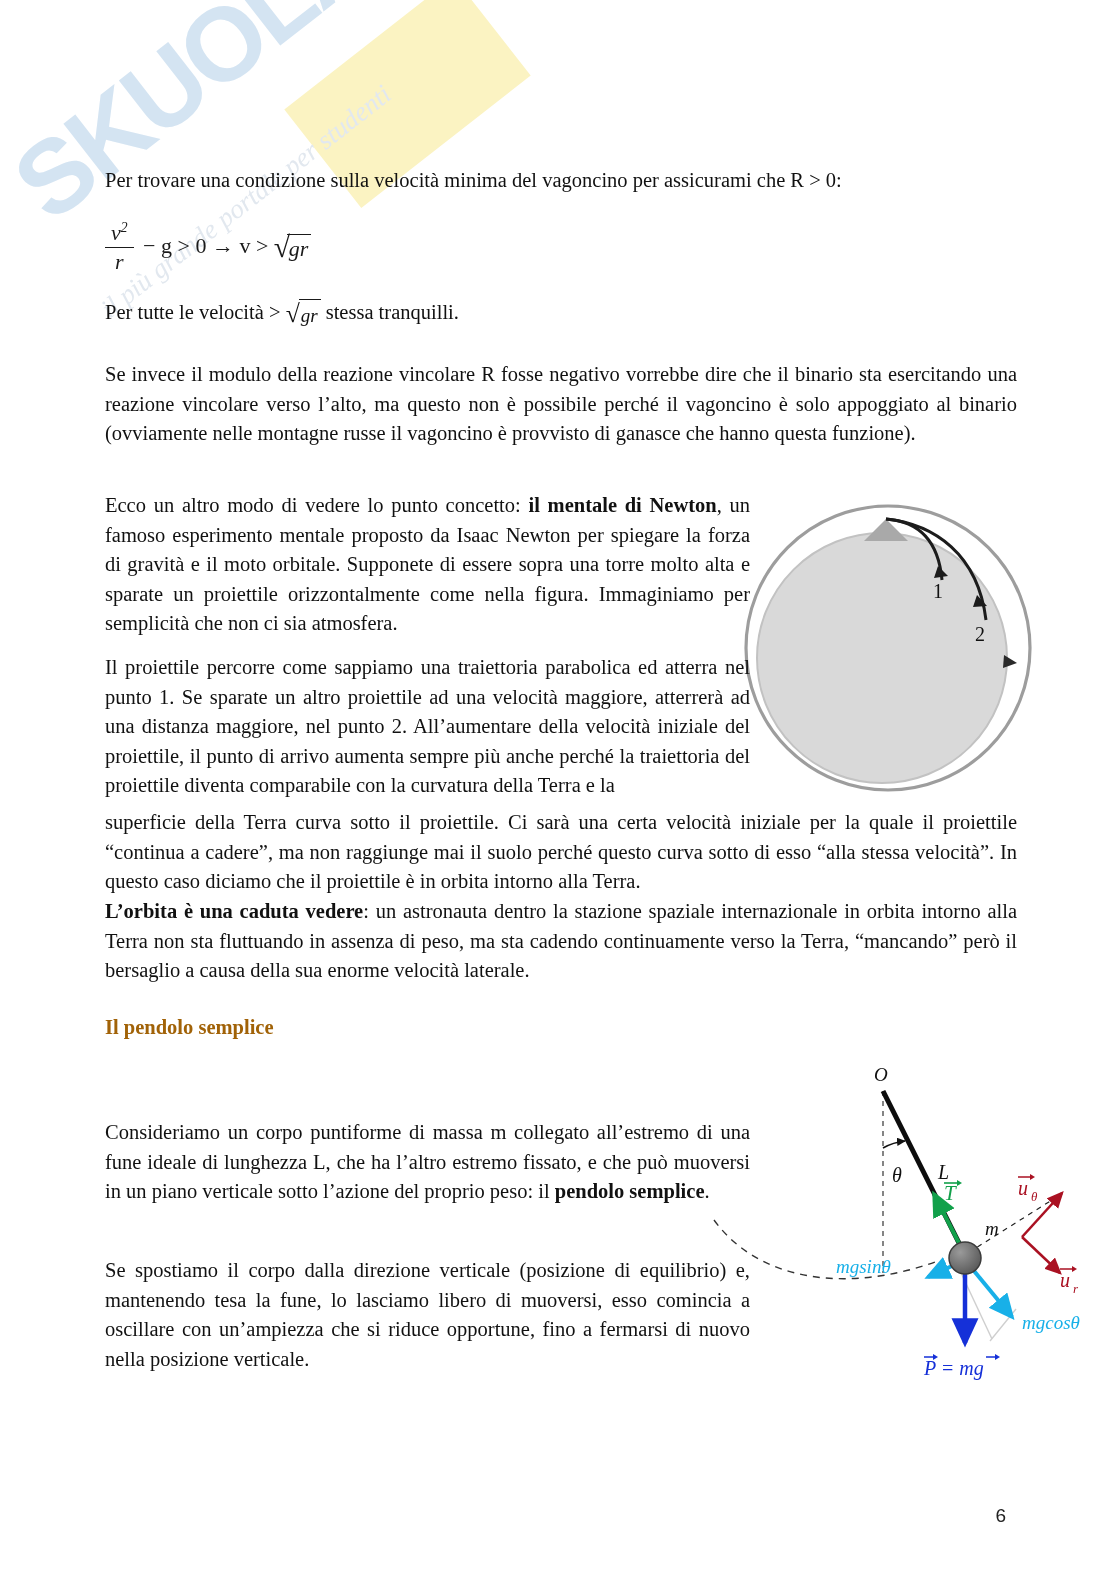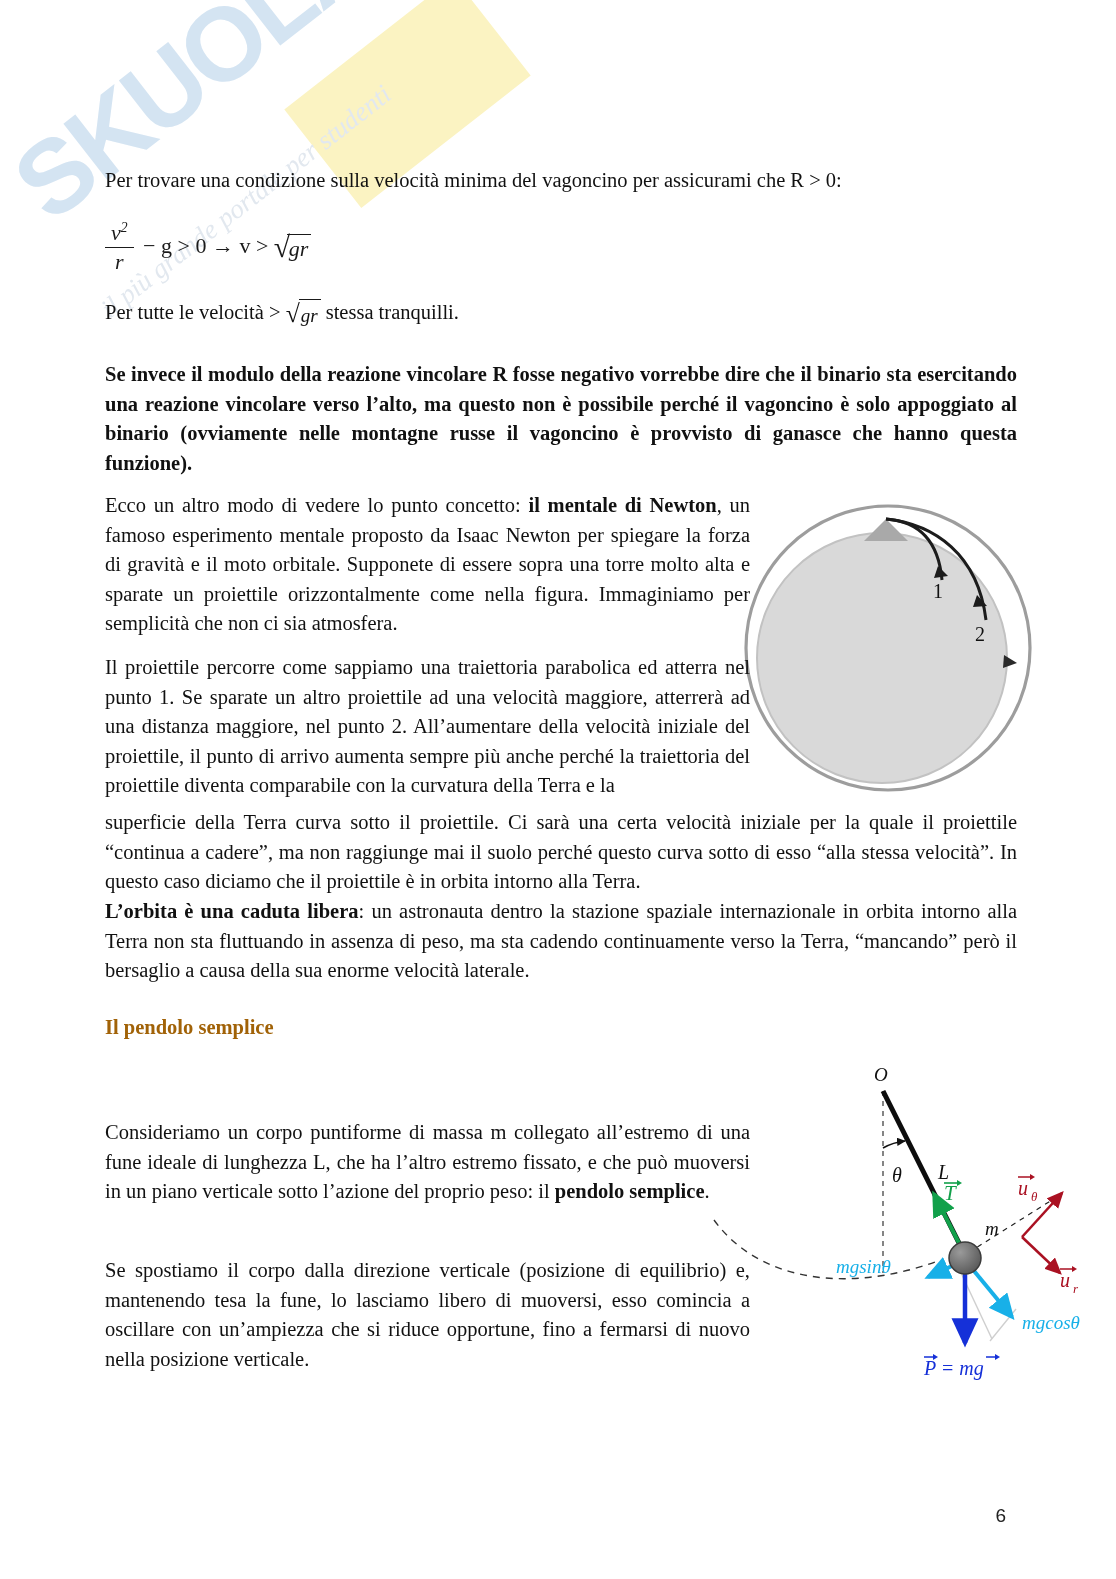--- a/index.html
+++ b/index.html
@@ -199,33 +199,33 @@
 
     <div class="para full left" style="top:290px;">
       <span>Per tutte le velocità &gt;</span>
       <span class="sqrt inline">
         <span class="rad">√</span>
         <span class="body">gr</span>
       </span>
       <span>stessa tranquilli.</span>
     </div>
 
-    <div class="para full" style="top:352px;font-weight:bold;">Se invece il modulo della reazione vincolare R fosse negativo vorrebbe dire che il binario sta esercitando una reazione vincolare verso l’alto, ma questo non è possibile perché il vagoncino è solo appoggiato al binario (ovviamente nelle montagne russe il vagoncino è provvisto di ganasce che hanno questa funzione).</div>
+    <div class="para full" style="top:352px;">Se invece il modulo della reazione vincolare R fosse negativo vorrebbe dire che il binario sta esercitando una reazione vincolare verso l’alto, ma questo non è possibile perché il vagoncino è solo appoggiato al binario (ovviamente nelle montagne russe il vagoncino è provvisto di ganasce che hanno questa funzione).</div>
 
     <div class="para narrow" style="top:483px;">
       <span>Ecco un altro modo di vedere lo punto concetto:</span>
       <b class="bi">il mentale di Newton</b><span>, un famoso esperimento mentale proposto da Isaac Newton per spiegare la forza di gravità e il moto orbitale. Supponete di essere sopra una torre molto alta e sparate un proiettile orizzontalmente come nella figura. Immaginiamo per semplicità che non ci sia atmosfera.</span>
     </div>
 
     <div class="para narrow" style="top:645px;">Il proiettile percorre come sappiamo una traiettoria parabolica ed atterra nel punto 1. Se sparate un altro proiettile ad una velocità maggiore, atterrerà ad una distanza maggiore, nel punto 2. All’aumentare della velocità iniziale del proiettile, il punto di arrivo aumenta sempre più anche perché la traiettoria del proiettile diventa comparabile con la curvatura della Terra e la</div>
 
     <div class="para full" style="top:800px;">superficie della Terra curva sotto il proiettile.  Ci sarà una certa velocità iniziale per la quale il proiettile “continua a cadere”, ma non raggiunge mai il suolo perché questo curva sotto di esso “alla stessa velocità”. In questo caso diciamo che il proiettile è in orbita intorno alla Terra.</div>
 
     <div class="para full" style="top:889px;">
-      <b class="bi">L’orbita è una caduta libera</b><span>: un astronauta dentro la stazione spaziale internazionale in orbita intorno alla Terra non sta fluttuando in assenza di peso, ma sta cadendo continuamente verso la Terra, “mancando” però il bersaglio a causa della sua enorme velocità laterale.</span>
+      <b class="bi">L’orbita è una caduta vedere</b><span>: un astronauta dentro la stazione spaziale internazionale in orbita intorno alla Terra non sta fluttuando in assenza di peso, ma sta cadendo continuamente verso la Terra, “mancando” però il bersaglio a causa della sua enorme velocità laterale.</span>
     </div>
 
     <div class="section-title" style="top:1008px;">Il pendolo semplice</div>
 
 
     <div class="para narrow" style="top:1110px;font-family:Liberation Serif, serif;">
       <span>Consideriamo un corpo puntiforme di massa m collegato all’estremo di una fune ideale di lunghezza L, che ha l’altro estremo fissato, e che può muoversi in un piano verticale sotto l’azione del proprio peso: il </span><b class="bi">pendolo semplice</b><span>.</span>
     </div>
 
     <div class="para narrow" style="top:1248px;">Se spostiamo il corpo dalla direzione verticale (posizione di equilibrio) e, mantenendo tesa la fune, lo lasciamo libero di muoversi, esso comincia a oscillare con un’ampiezza che si riduce opportune, fino a fermarsi di nuovo nella posizione verticale.</div>

